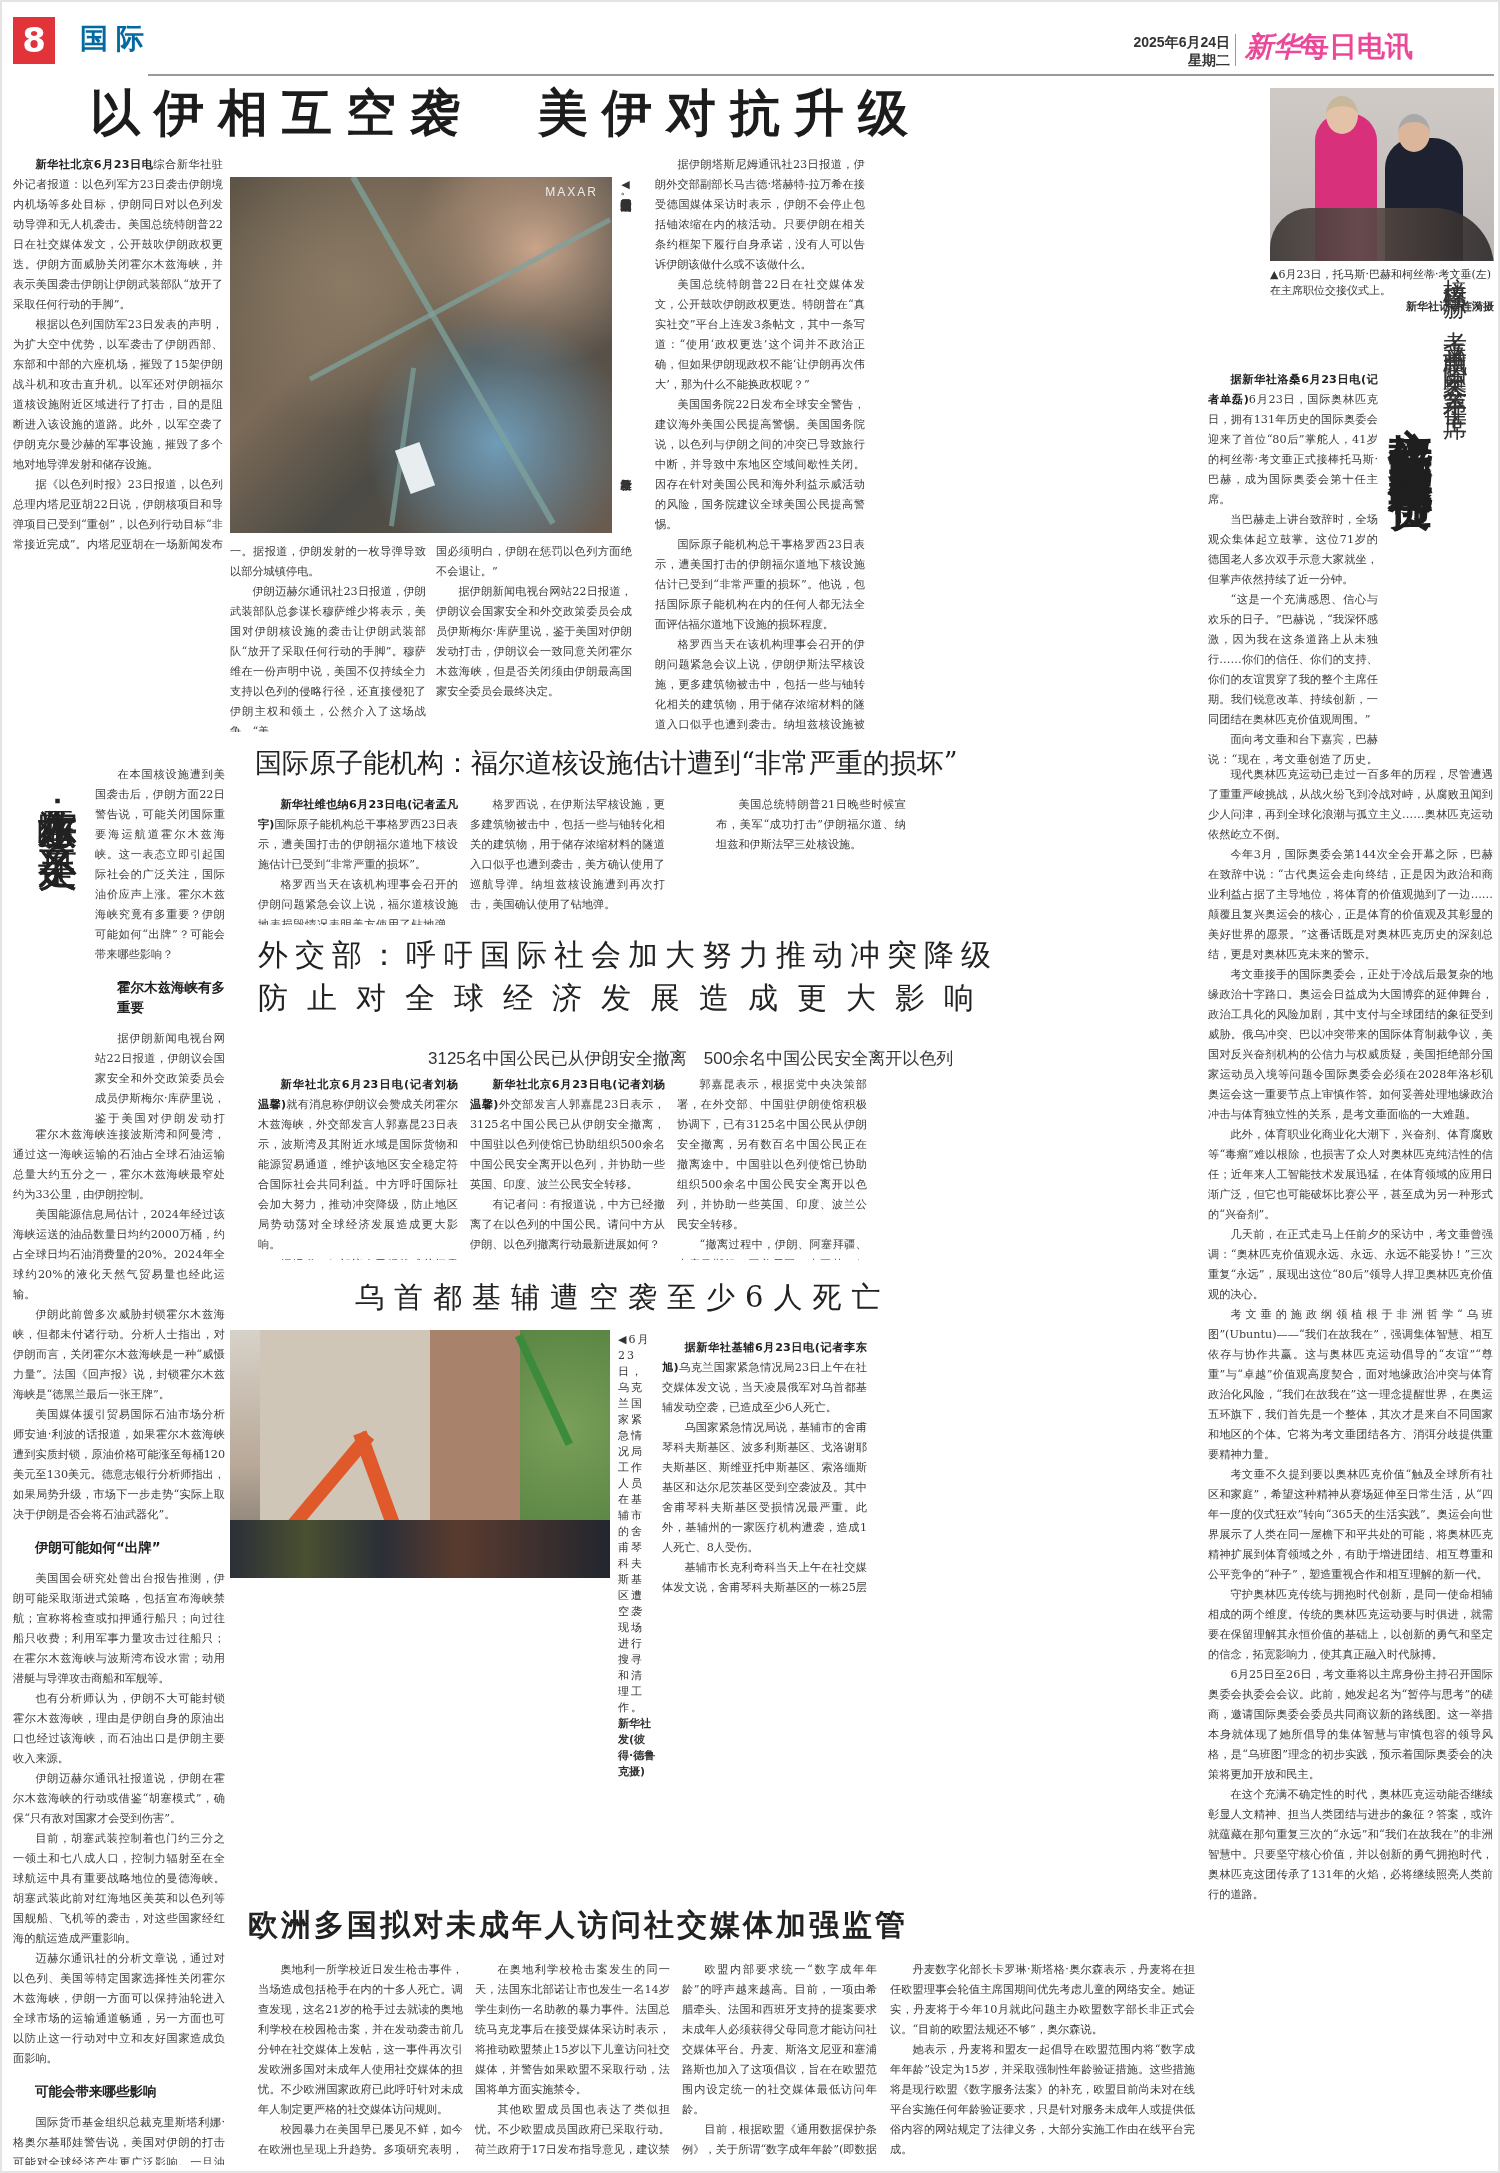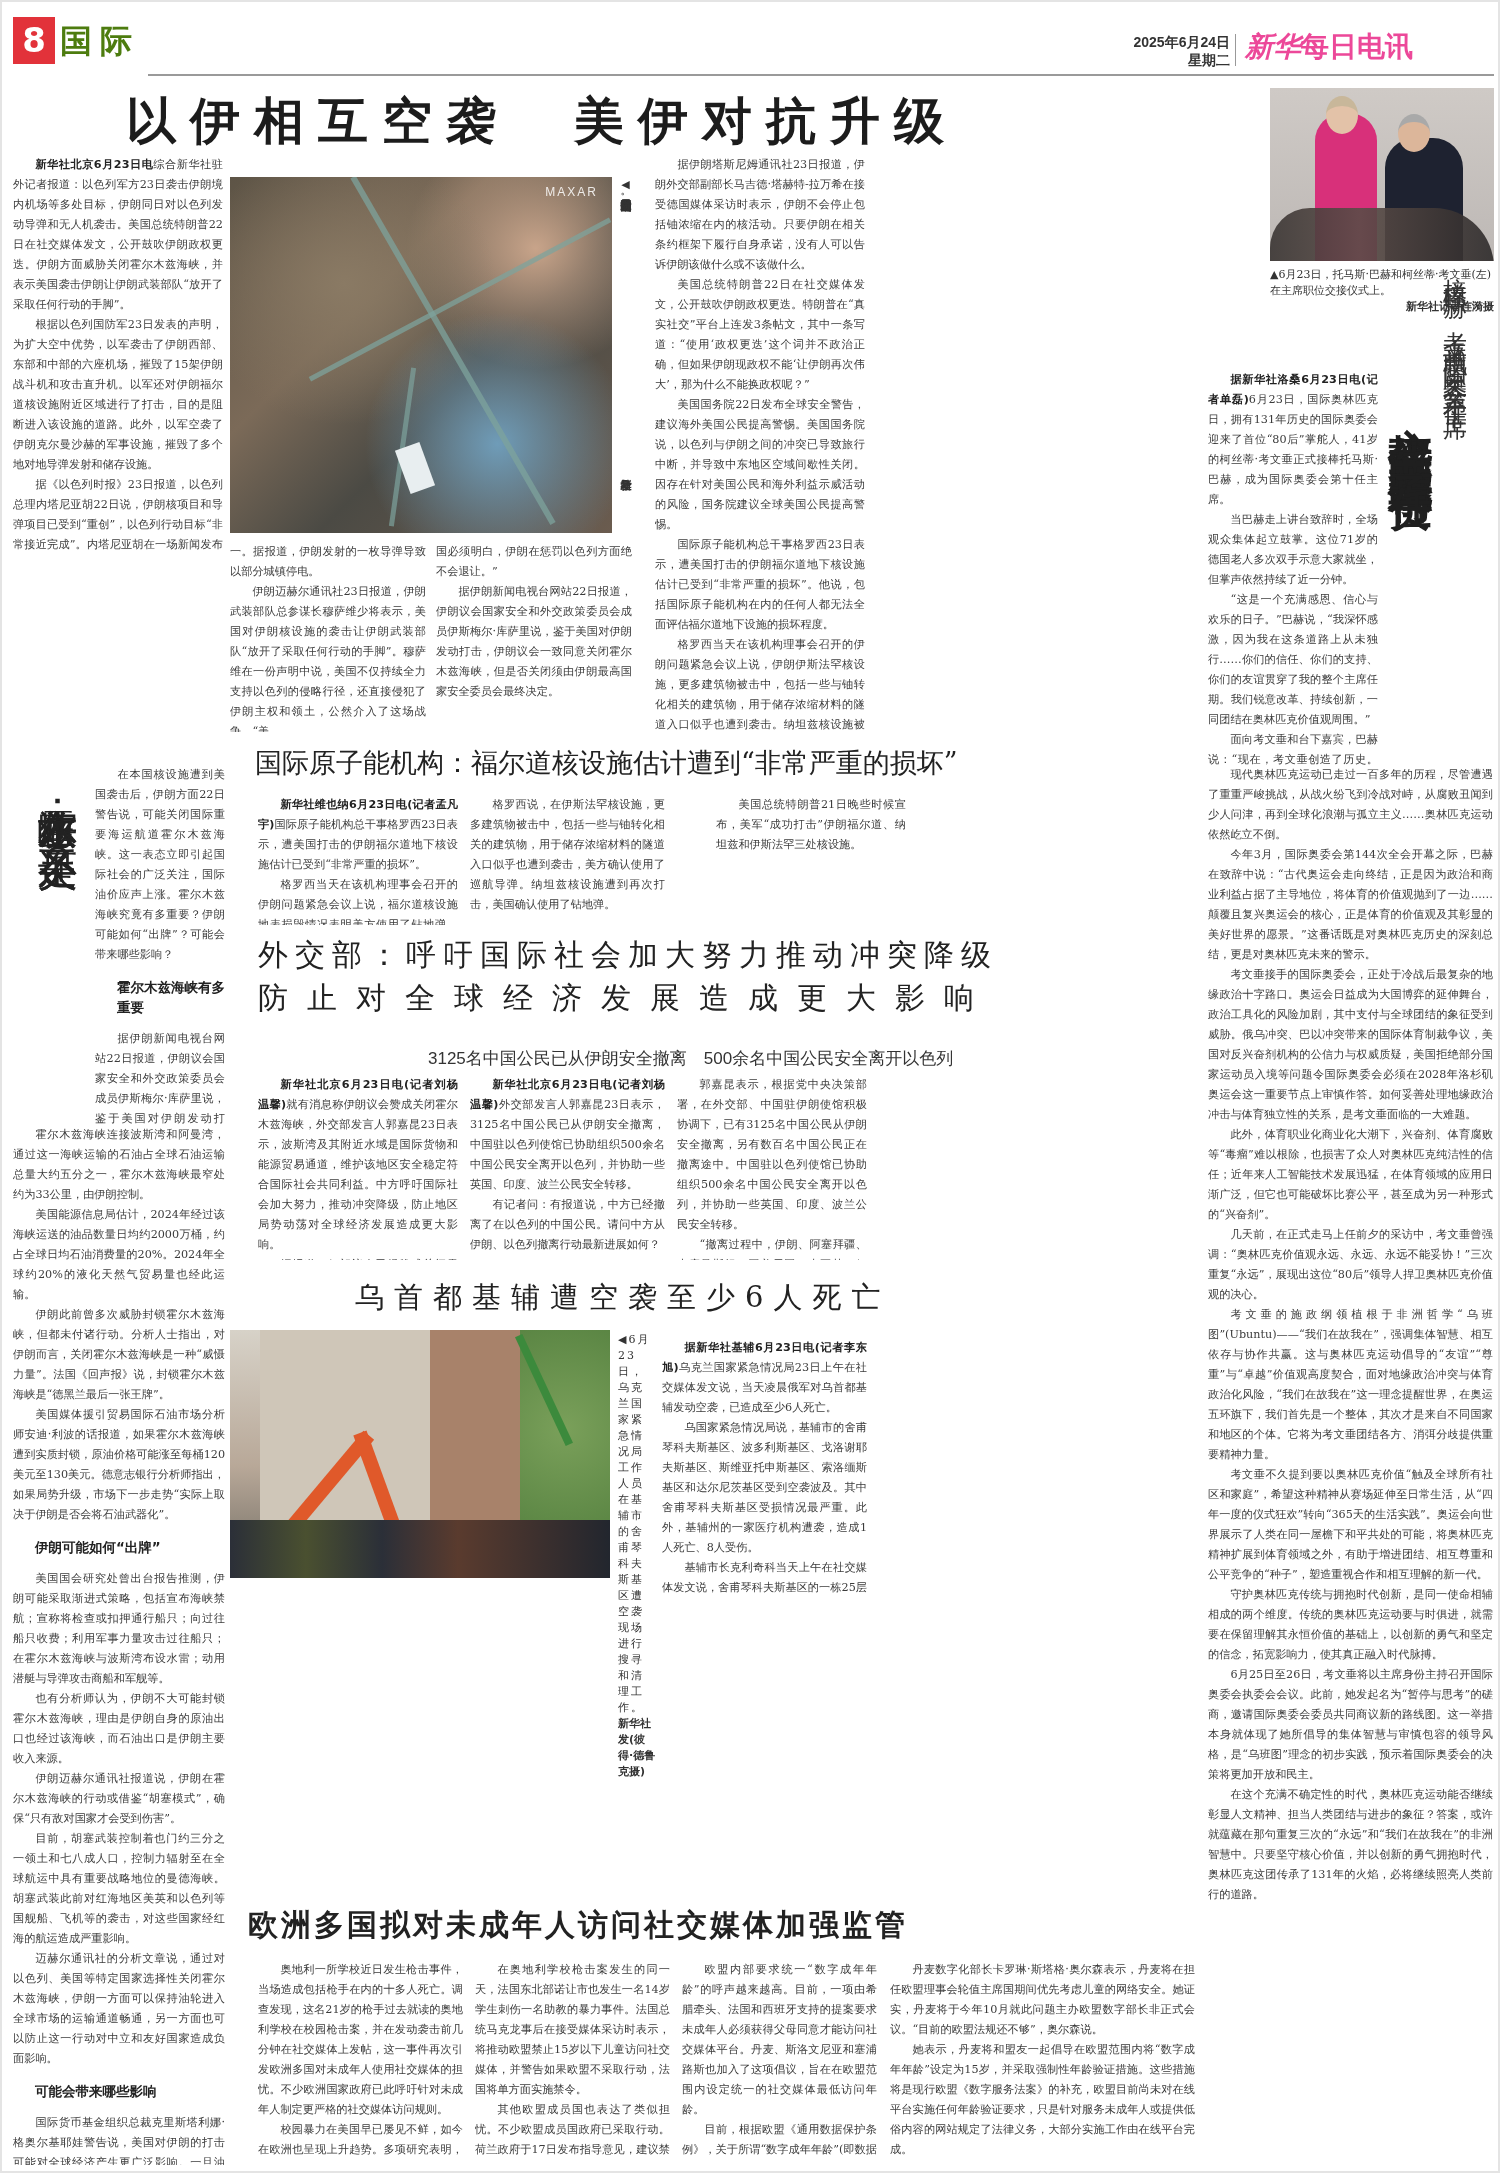--- a/index.html
+++ b/index.html
@@ -4,29 +4,29 @@
 <style>
   * { box-sizing: border-box; margin: 0; padding: 0; }
   html, body { width: 1500px; height: 2173px; background: #ffffff; overflow: hidden; }
   body { font-family: "DejaVu Serif", "Liberation Serif", serif; color: #2a2a2a; position: relative; }
   .abs { position: absolute; }
   .page-border { position: absolute; left: 0; top: 0; width: 1500px; height: 2173px; border: 2px solid #e4e4e4; pointer-events: none; }
 
   
   .page-num { left: 13px; top: 17px; width: 42px; height: 47px; background: #e2323a; color: #fff;
     font-family: "DejaVu Sans", sans-serif; font-weight: bold; font-size: 34px; line-height: 47px; text-align: center; }
-  .section-name { left: 60px; top: 20px; font-family: "DejaVu Serif", serif; color: #4d7c0f; font-size: 32px; letter-spacing: 8px; font-weight: bold; }
+  .section-name { left: 80px; top: 20px; font-family: "DejaVu Serif", serif; color: #0369a1; font-size: 28px; letter-spacing: 8px; font-weight: bold; }
   .masthead-rule { left: 148px; top: 74px; width: 1346px; height: 2px; background: #9a9a9a; }
   .date-block { left: 1060px; top: 33px; width: 170px; text-align: right; font-family: "Liberation Sans", sans-serif; font-size: 14px; color: #333; line-height: 18px; font-weight: bold; }
   .date-sep { left: 1235px; top: 34px; width: 1px; height: 32px; background: #999; }
   .brand { left: 1245px; top: 28px; font-size: 28px; color: #ec4899; font-weight: bold; font-family: "DejaVu Serif", serif; }
   .brand .script { font-style: italic; }
 
   
-  .hl-main { left: 90px; top: 88px; font-size: 50px; font-weight: bold; letter-spacing: 14px; color: #1c1c1c; font-family: "DejaVu Serif", serif; white-space: nowrap; margin-left: 36px; }
+  .hl-main { left: 90px; top: 80px; font-size: 50px; font-weight: bold; letter-spacing: 14px; color: #1c1c1c; font-family: "DejaVu Serif", serif; white-space: nowrap; }
   .hl { font-family: "DejaVu Serif", serif; color: #222; white-space: nowrap; }
   .hl-iaea { left: 255px; top: 745px; font-size: 27px; }
   .hl-mfa1 { left: 258px; top: 935px; font-size: 30px; letter-spacing: 7px; }
   .hl-mfa2 { left: 258px; top: 978px; font-size: 30px; letter-spacing: 19px; }
   .sub-mfa { left: 428px; top: 1047px; font-family: "Liberation Sans", sans-serif; font-size: 17px; color: #333; white-space: nowrap; }
   .hl-kyiv { left: 355px; top: 1278px; font-size: 29px; letter-spacing: 10px; }
   .hl-eu { left: 248px; top: 1905px; font-size: 30px; letter-spacing: 3px; font-weight: bold; }
   .hl-hormuz { left: 38px; top: 778px; width: 42px; font-size: 40px; line-height: 44px; writing-mode: vertical-rl; color: #222; }
   .hl-ioc-main { left: 1385px; top: 392px; font-size: 44px; font-weight: bold; writing-mode: vertical-rl; line-height: 52px; letter-spacing: 4px; color: #1f1f1f; }
   .hl-ioc-sub { left: 1440px; top: 258px; font-size: 24px; writing-mode: vertical-rl; line-height: 30px; letter-spacing: 6px; color: #333; height: 330px; }

